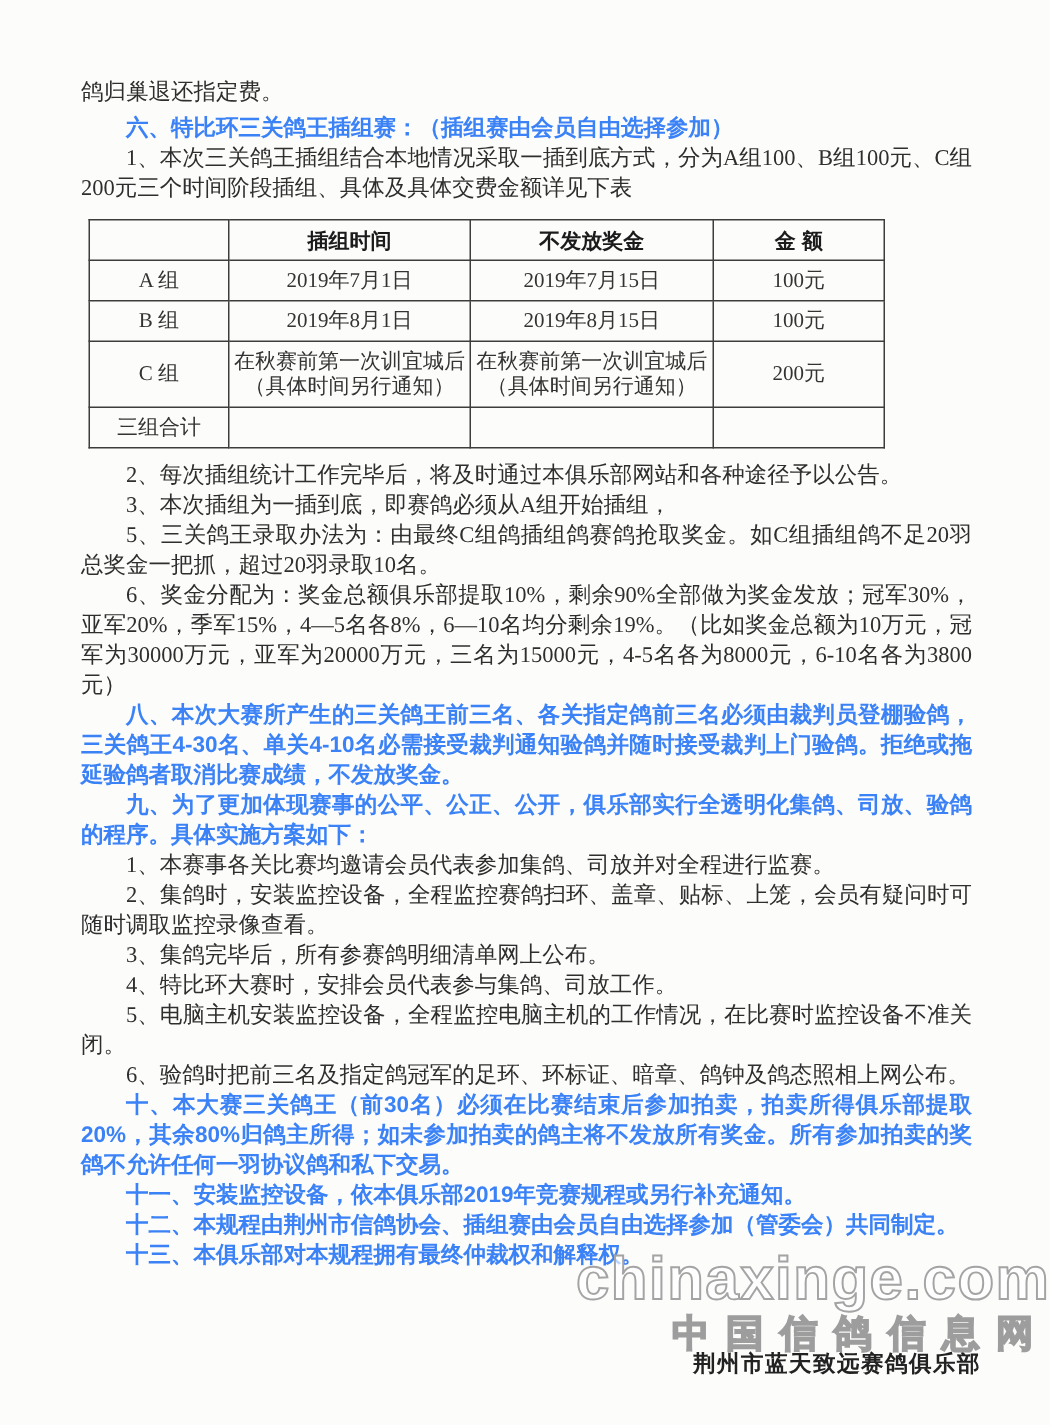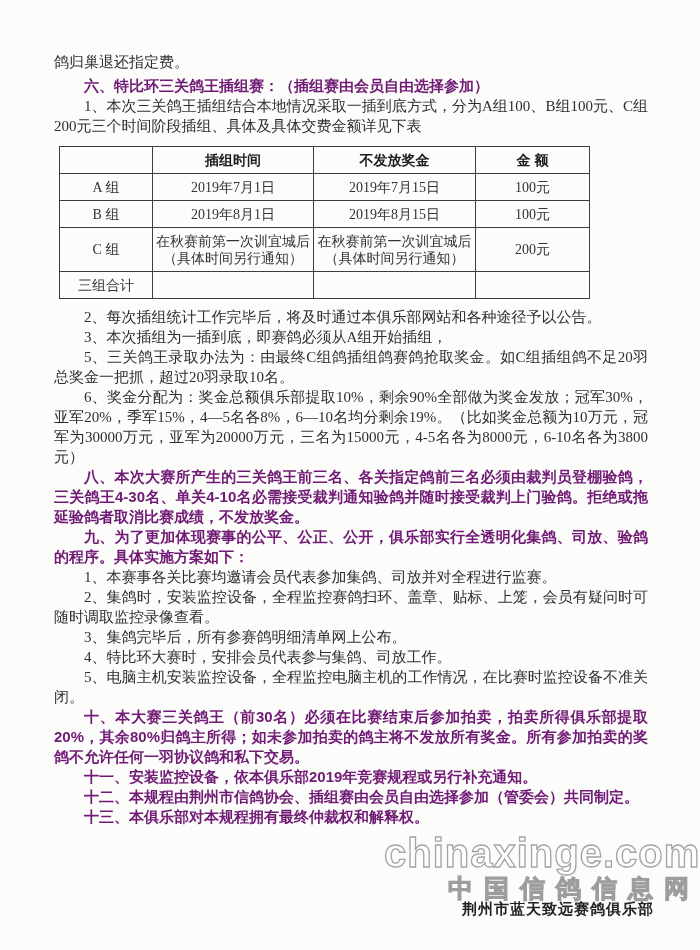--- a/index.html
+++ b/index.html
@@ -17,21 +17,21 @@
     margin:0;
     font-size:15px;
     line-height:20px;
     text-align:justify;
     text-indent:2em;
   }
   .noind{text-indent:0;}
   .bold{
     font-family:"Liberation Sans","DejaVu Sans",sans-serif;
     font-weight:bold;
-    color:#701a75;
+    color:#3b82f6;
   }
   .mt{margin-top:4px;}
   table.fee{
     border-collapse:collapse;
     table-layout:fixed;
     width:530px;
     margin:10px 0 8px 5px;
     font-size:14px;
     color:#333;
   }
@@ -129,20 +129,21 @@
   <p class="para">3、本次插组为一插到底，即赛鸽必须从A组开始插组，</p>
   <p class="para">5、三关鸽王录取办法为：由最终C组鸽插组鸽赛鸽抢取奖金。如C组插组鸽不足20羽总奖金一把抓，超过20羽录取10名。</p>
   <p class="para">6、奖金分配为：奖金总额俱乐部提取10%，剩余90%全部做为奖金发放；冠军30%，亚军20%，季军15%，4—5名各8%，6—10名均分剩余19%。（比如奖金总额为10万元，冠军为30000万元，亚军为20000万元，三名为15000元，4-5名各为8000元，6-10名各为3800元）</p>
   <p class="para bold">八、本次大赛所产生的三关鸽王前三名、各关指定鸽前三名必须由裁判员登棚验鸽，三关鸽王4-30名、单关4-10名必需接受裁判通知验鸽并随时接受裁判上门验鸽。拒绝或拖延验鸽者取消比赛成绩，不发放奖金。</p>
   <p class="para bold">九、为了更加体现赛事的公平、公正、公开，俱乐部实行全透明化集鸽、司放、验鸽的程序。具体实施方案如下：</p>
   <p class="para">1、本赛事各关比赛均邀请会员代表参加集鸽、司放并对全程进行监赛。</p>
   <p class="para">2、集鸽时，安装监控设备，全程监控赛鸽扫环、盖章、贴标、上笼，会员有疑问时可随时调取监控录像查看。</p>
   <p class="para">3、集鸽完毕后，所有参赛鸽明细清单网上公布。</p>
   <p class="para">4、特比环大赛时，安排会员代表参与集鸽、司放工作。</p>
   <p class="para">5、电脑主机安装监控设备，全程监控电脑主机的工作情况，在比赛时监控设备不准关闭。</p>
+  <p class="para">6、验鸽时把前三名及指定鸽冠军的足环、环标证、暗章、鸽钟及鸽态照相上网公布。</p>
   <p class="para bold">十、本大赛三关鸽王（前30名）必须在比赛结束后参加拍卖，拍卖所得俱乐部提取20%，其余80%归鸽主所得；如未参加拍卖的鸽主将不发放所有奖金。所有参加拍卖的奖鸽不允许任何一羽协议鸽和私下交易。</p>
   <p class="para bold">十一、安装监控设备，依本俱乐部2019年竞赛规程或另行补充通知。</p>
   <p class="para bold">十二、本规程由荆州市信鸽协会、插组赛由会员自由选择参加（管委会）共同制定。</p>
   <p class="para bold">十三、本俱乐部对本规程拥有最终仲裁权和解释权。</p>
 
   <div class="signature">荆州市蓝天致远赛鸽俱乐部</div>
 
   <div class="wm wm1">chinaxinge.com</div>
   <div class="wm wm2">中国信鸽信息网</div>
 

